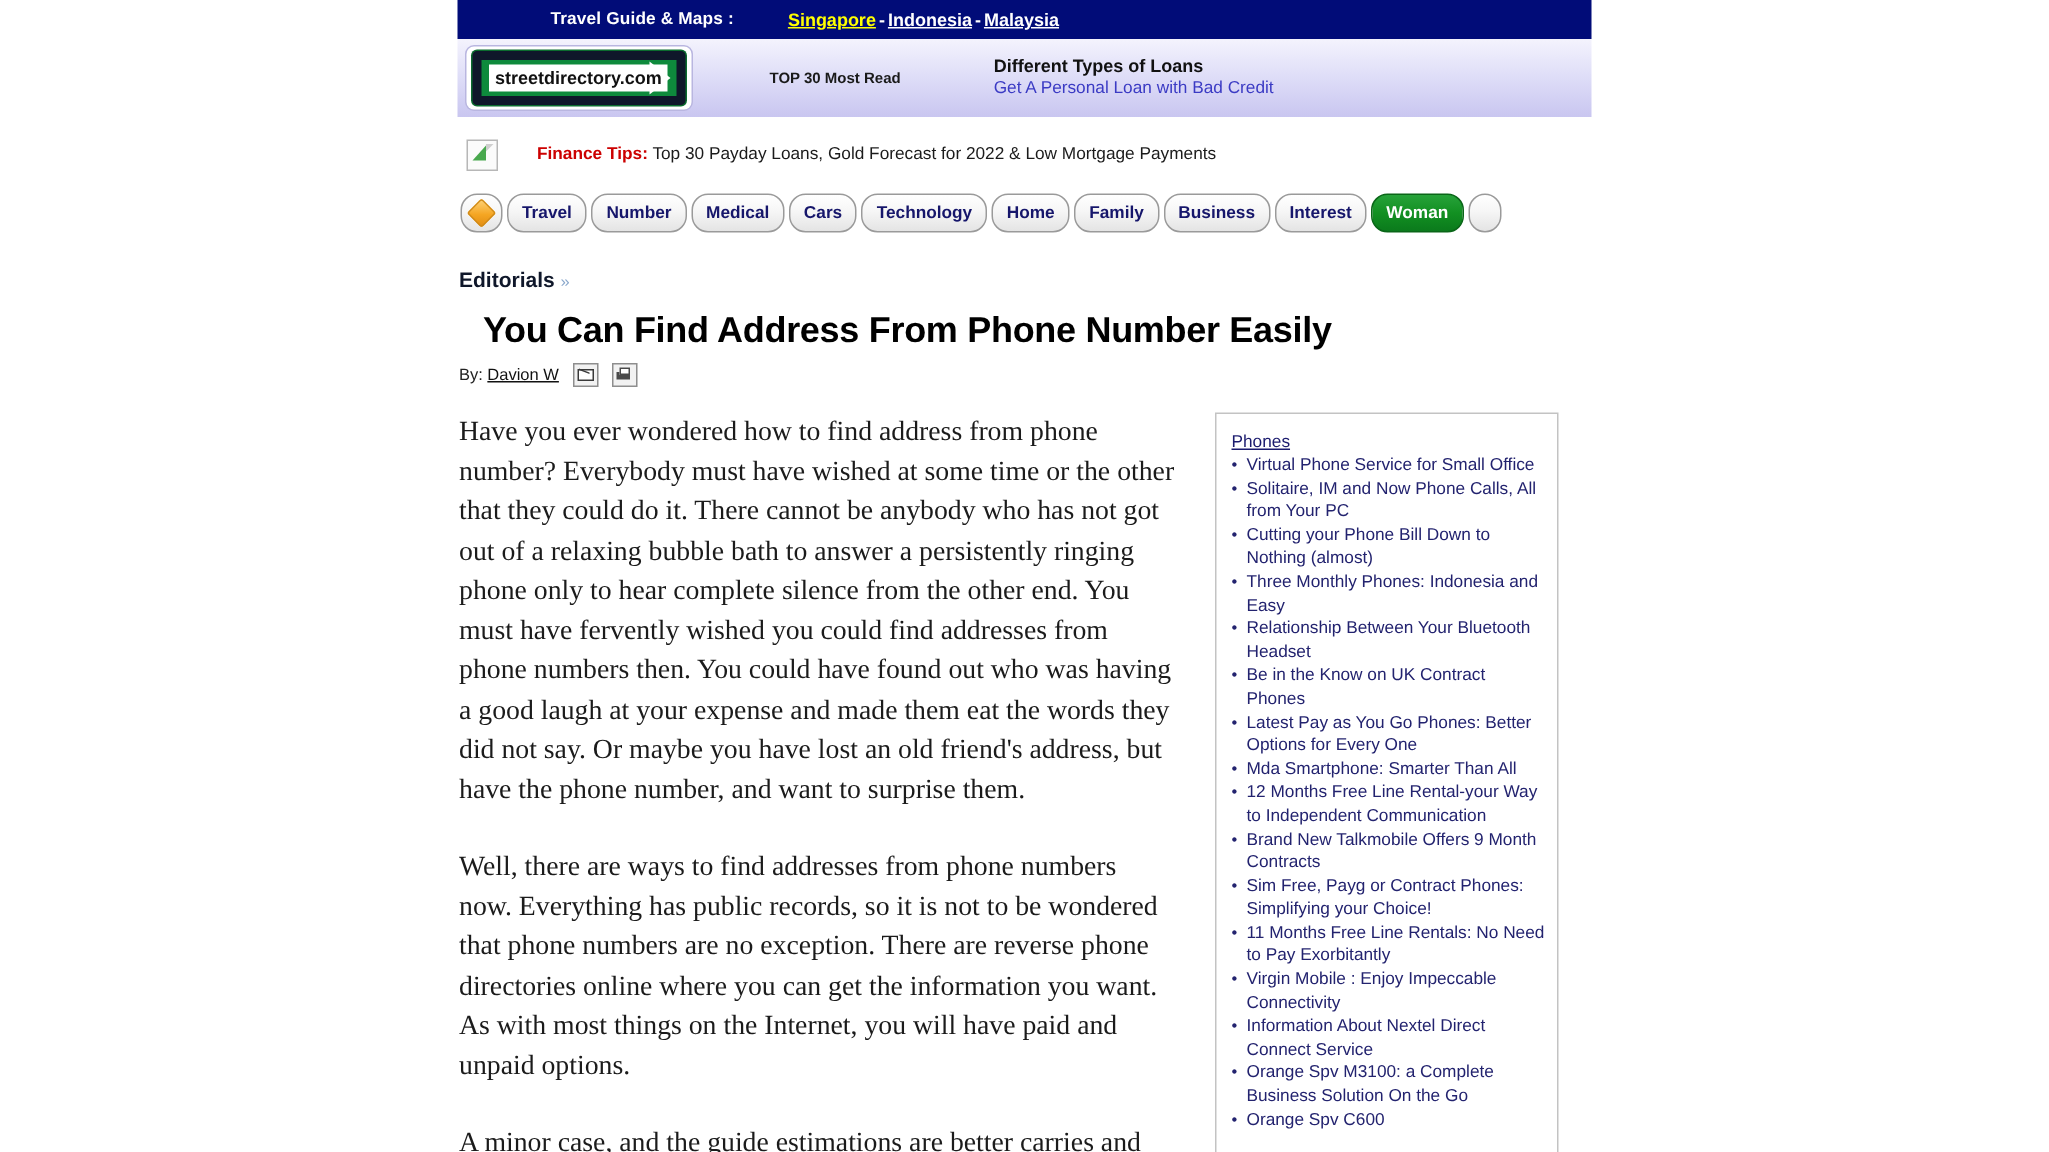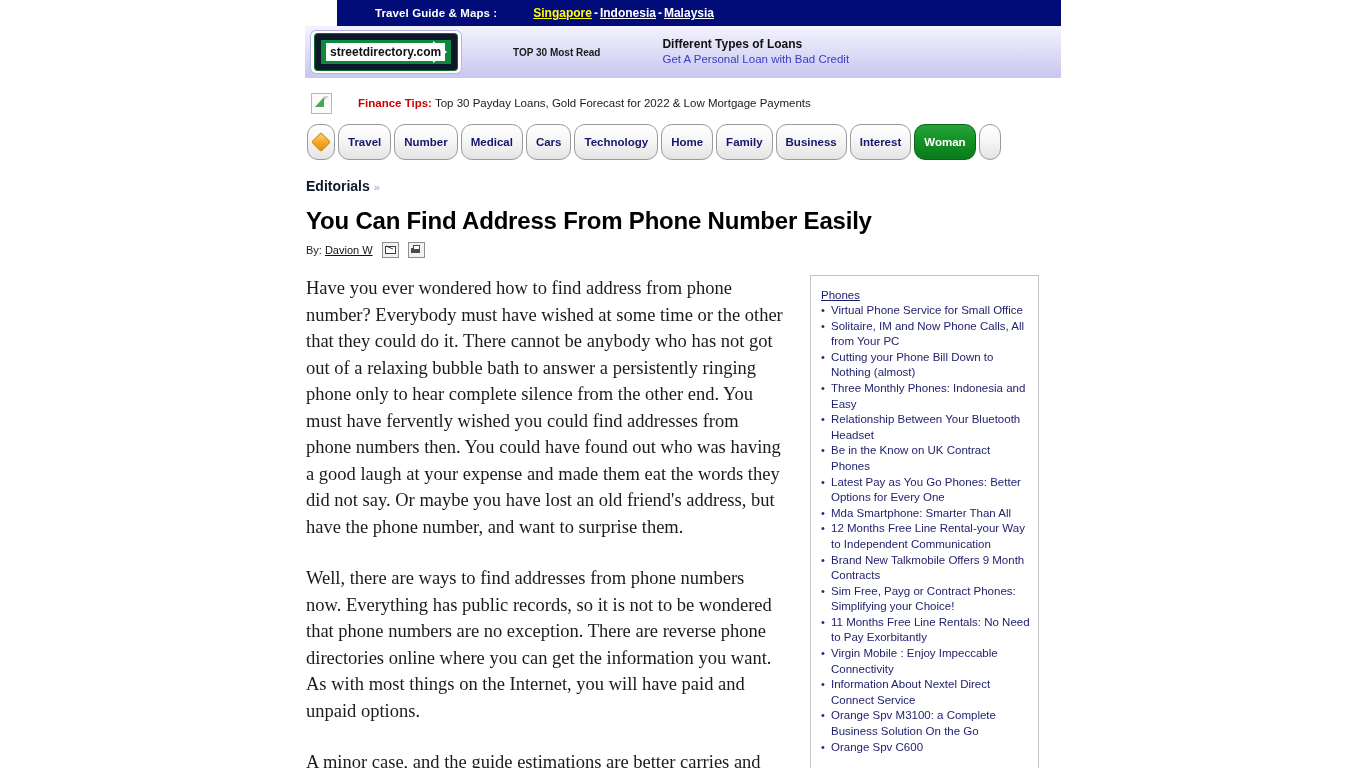--- a/index.html
+++ b/index.html
@@ -23,23 +23,22 @@
     top: 0;
     width: 756px;
   }
 
   
   .topbar {
     background: #010c78;
     height: 26px;
     display: flex;
     align-items: center;
-    padding-left: 38px;
-    box-sizing: border-box;
-    margin-left: 32px;
+    padding-left: 62px;
+    box-sizing: border-box;
   }
   .topbar-label {
     color: #ffffff;
     font-size: 11.5px;
     font-weight: bold;
     letter-spacing: .1px;
   }
   .topbar-links {
     margin-left: 36px;
     font-size: 12px;
@@ -182,21 +181,21 @@
   .navbar {
     margin-top: 12px;
     height: 24px;
     display: flex;
     align-items: center;
     gap: 3px;
     padding: 0 2px;
     box-sizing: border-box;
   }
   .tab {
-    height: 36px;
+    height: 26px;
     border: 1px solid #9a9a9a;
     border-radius: 11px;
     background: linear-gradient(to bottom, #ffffff 0%, #f6f6f6 45%, #e4e4e4 100%);
     display: flex;
     align-items: center;
     justify-content: center;
     padding: 0 9px;
     font-size: 11.5px;
     font-weight: bold;
     color: #16166b;
@@ -227,21 +226,21 @@
   }
   .breadcrumb {
     font-size: 14px;
     font-weight: bold;
     color: #4a7ebb;
   }
   .breadcrumb a { color: #0f172a; text-decoration: none; }
   .breadcrumb .chev { color: #8aa8cc; font-size: 11px; font-weight: normal; }
 
   .article-title {
-    margin: 13px 0 0 0;
+    margin: 13px 0 0 16px;
     font-size: 24px;
     font-weight: bold;
     color: #000000;
     letter-spacing: -.2px;
   }
   .byline {
     margin-top: 7px;
     display: flex;
     align-items: center;
     font-size: 11px;

